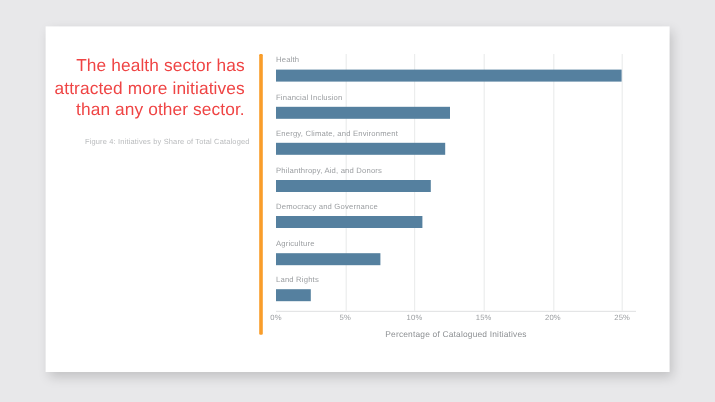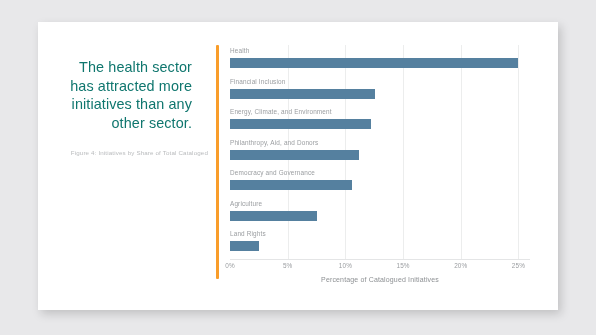--- a/index.html
+++ b/index.html
@@ -26,26 +26,26 @@
 
   
   #headline-block {
     position: absolute;
     left: 2px;
     top: 20px;
     width: 168px;
     text-align: right;
   }
   #headline-text {
-    color: #0f766e;
+    color: #ef4444;
     font-size: 14.4px;
     line-height: 18.5px;
     font-weight: 400;
     letter-spacing: 0.1px;
-    margin: 16px;
+    margin: 4px;
   }
   #figure-caption {
     margin: 12px 0 0 0;
     color: #b9bbbd;
     font-size: 6.2px;
     line-height: 9px;
     letter-spacing: 0.15px;
   }
 
   

